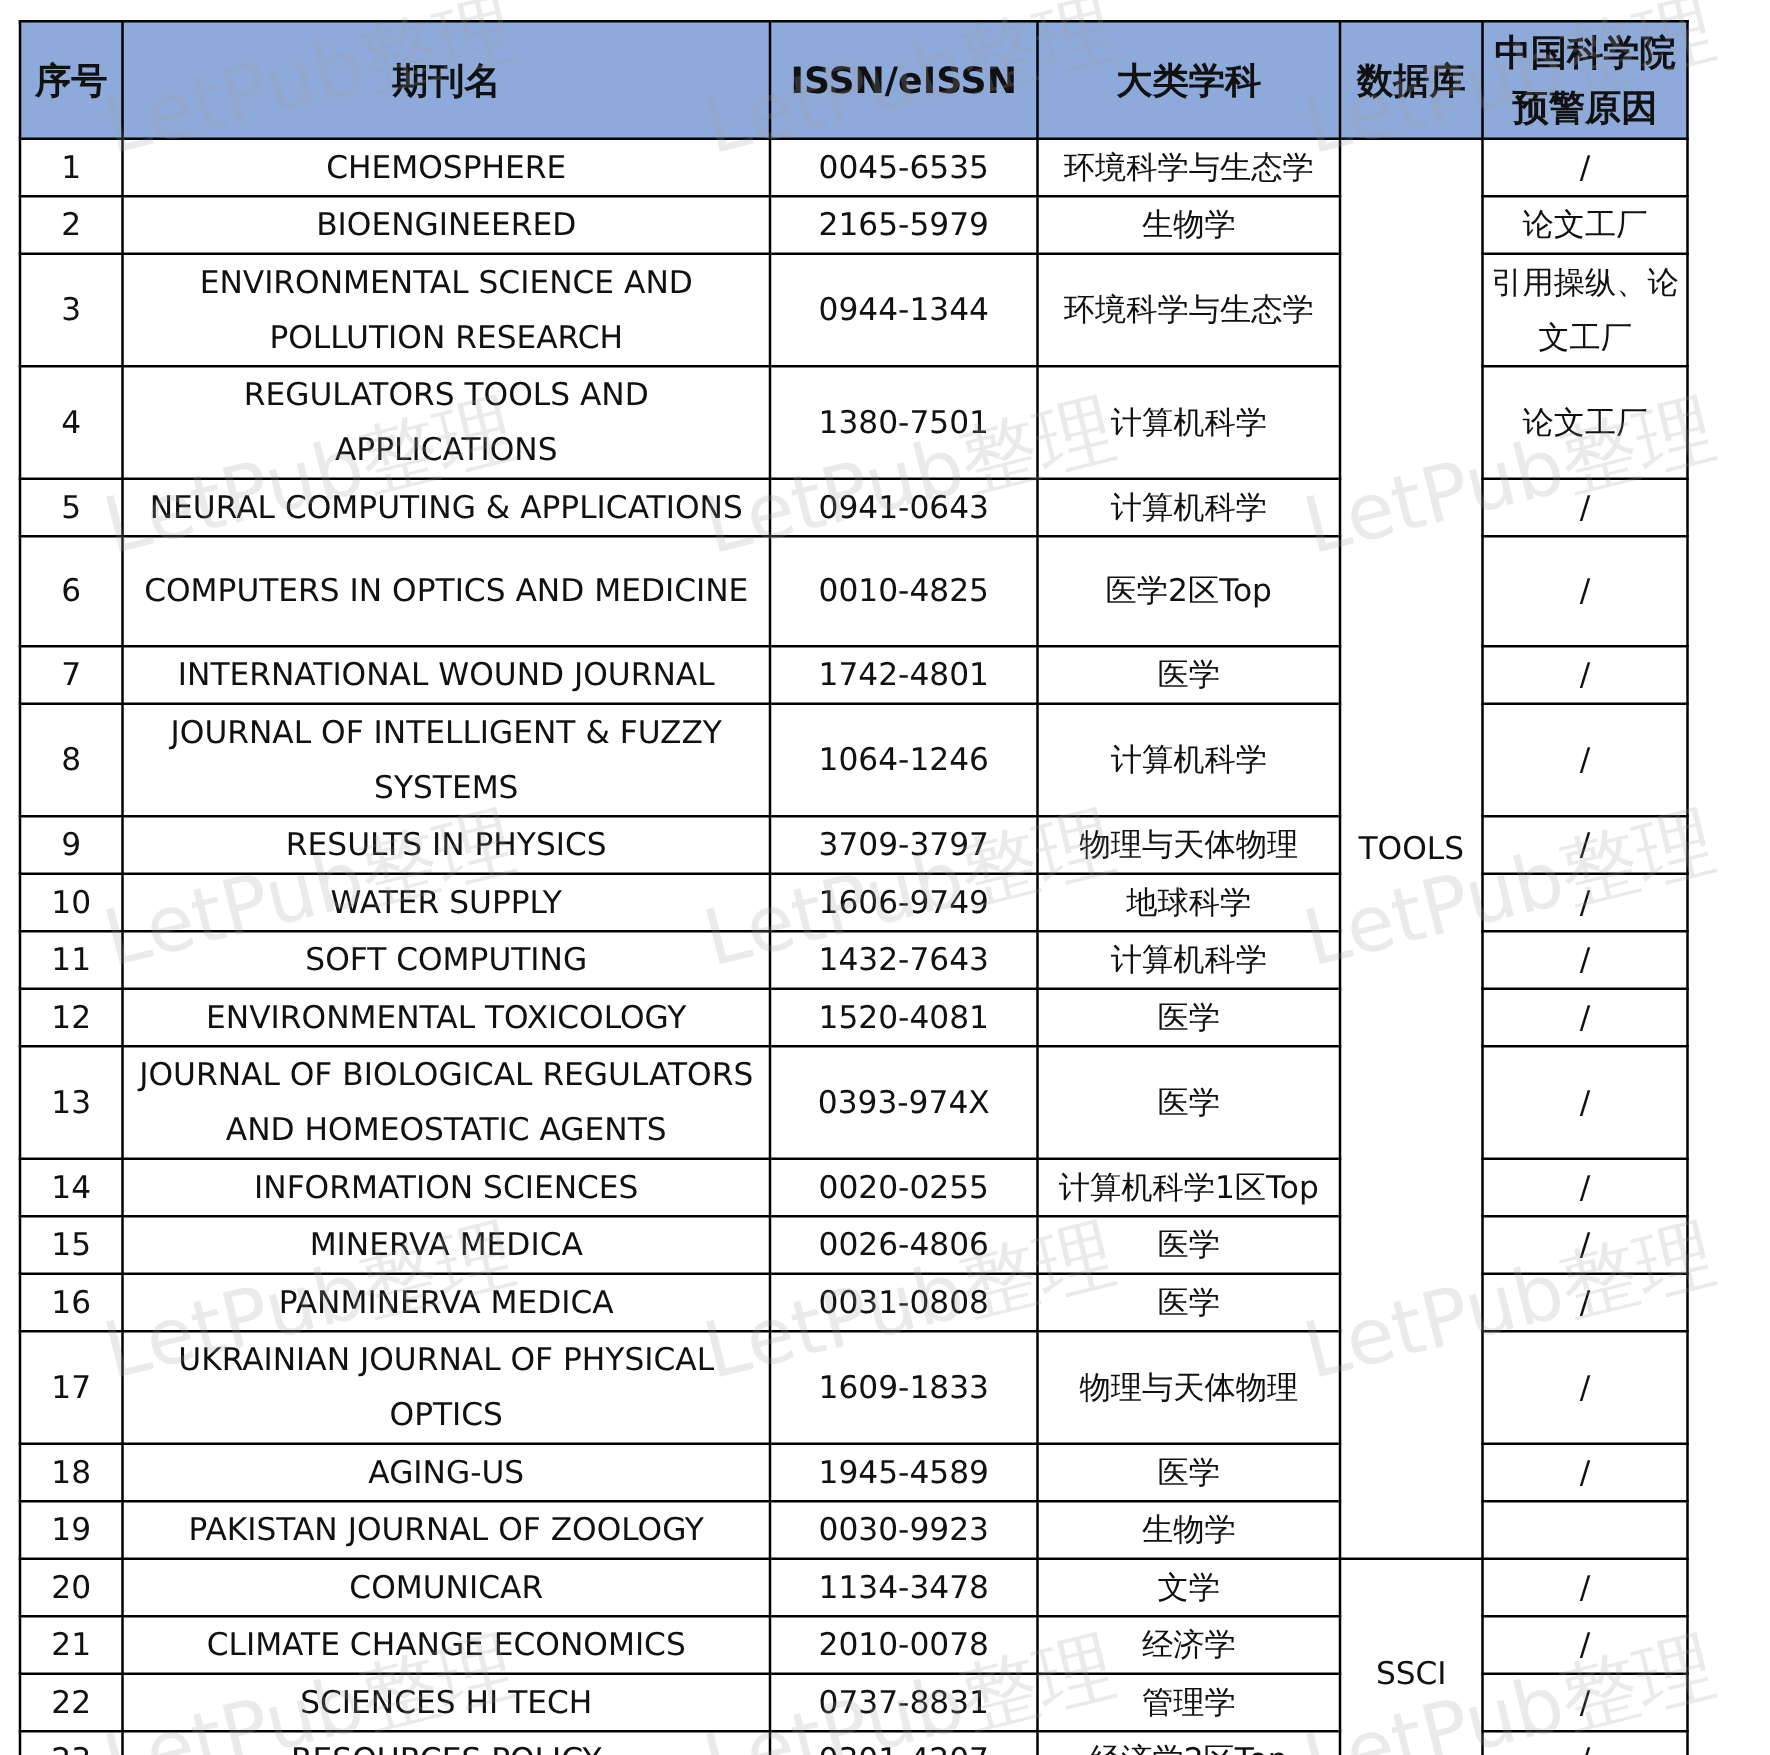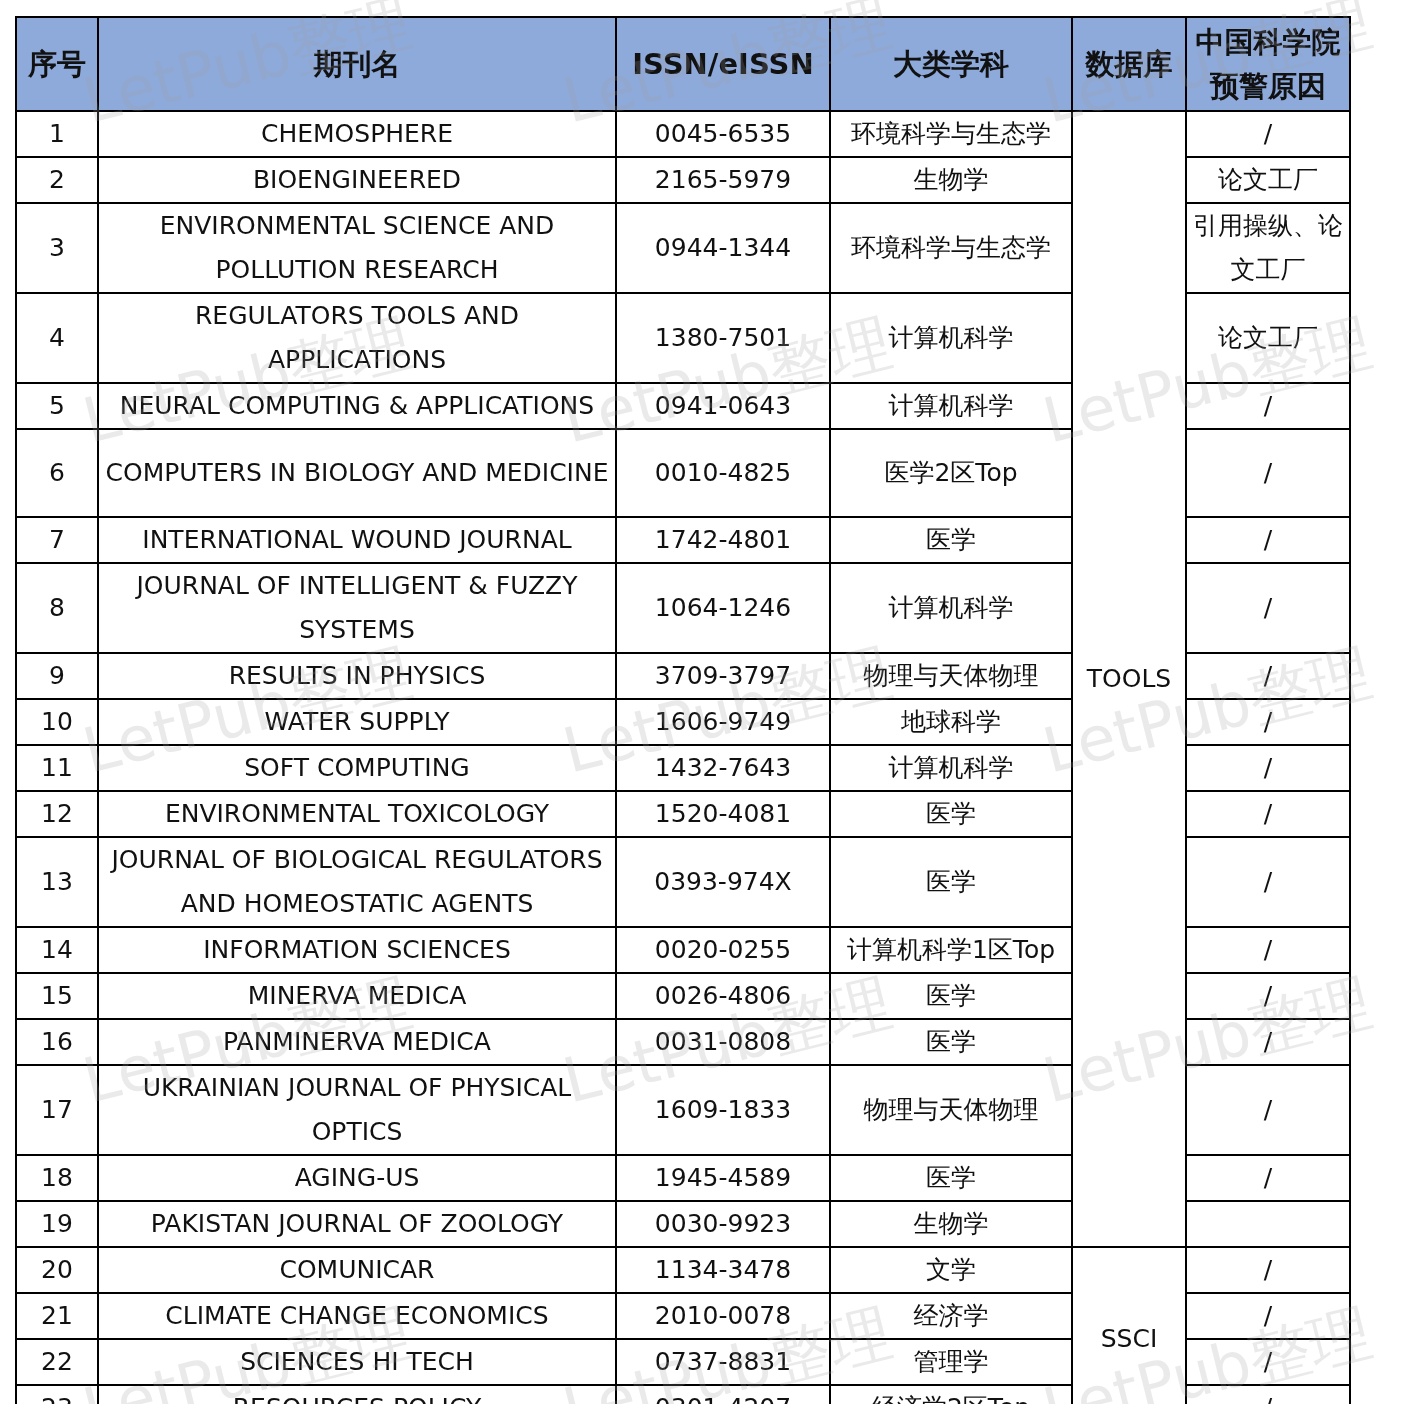--- a/index.html
+++ b/index.html
@@ -67,21 +67,21 @@
       </tr>
       <tr style="height: 44px;">
         <td>5</td>
         <td>NEURAL COMPUTING &amp; APPLICATIONS</td>
         <td>0941-0643</td>
         <td>计算机科学</td>
         <td>/</td>
       </tr>
       <tr style="height: 88px;">
         <td>6</td>
-        <td>COMPUTERS IN BIOLOGY AND MEDICINE</td>
+        <td>COMPUTERS IN OPTICS AND MEDICINE</td>
         <td>0010-4825</td>
         <td>医学2区Top</td>
         <td>/</td>
       </tr>
       <tr style="height: 44px;">
         <td>7</td>
         <td>INTERNATIONAL WOUND JOURNAL</td>
         <td>1742-4801</td>
         <td>医学</td>
         <td>/</td>

